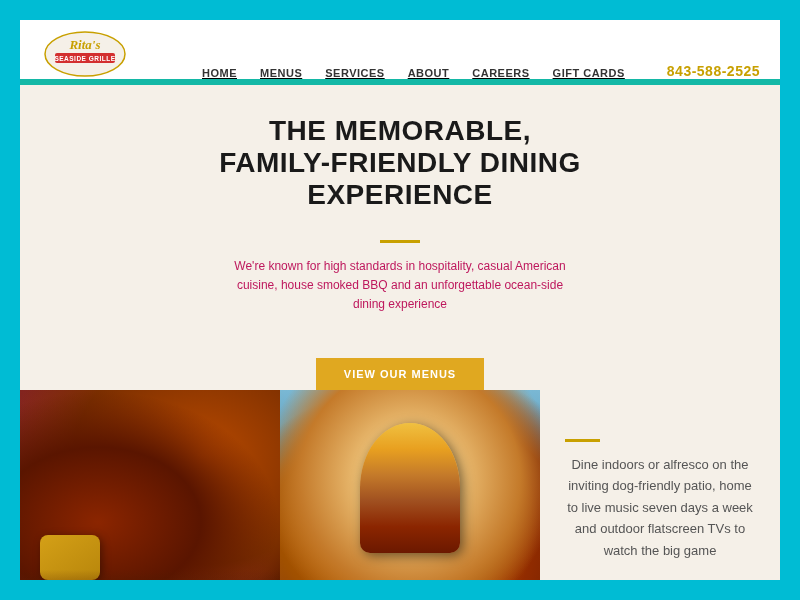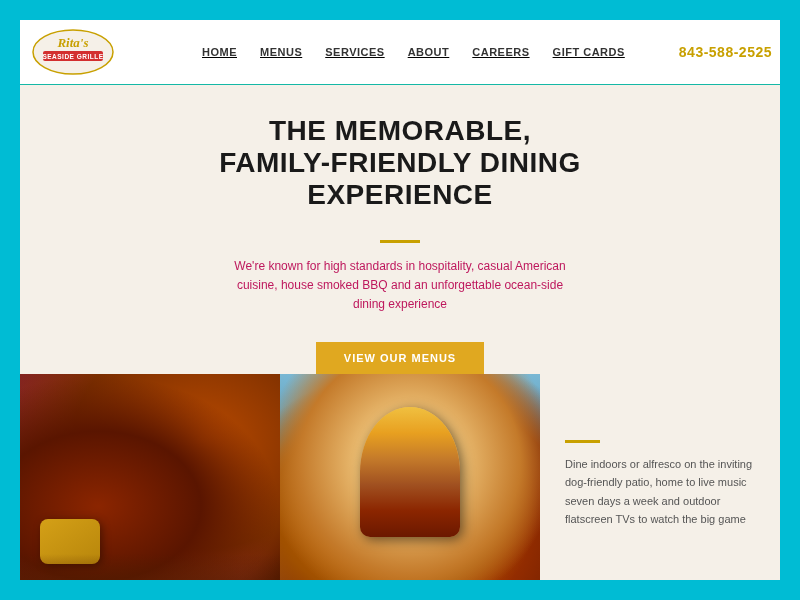--- a/index.html
+++ b/index.html
@@ -16,26 +16,26 @@
       height: 560px;
       margin: 20px auto;
       background: #f5f0e8;
       overflow: hidden;
       position: relative;
     }
 
     
     .header {
       display: flex;
-      align-items: center;
+      align-items: flex-end;
       justify-content: space-between;
       background: #fff;
       height: 65px;
-      padding: 0 8px;
-      border-bottom: 1px solid #14b8a6;
+      padding: 0 20px;
+      border-bottom: 6px solid #14b8a6;
     }
 
     .logo-area {
       display: flex;
       align-items: center;
       width: 120px;
     }
 
     .logo-svg {
       width: 90px;
@@ -103,20 +103,21 @@
       background: #e0a820;
       color: #fff;
       font-size: 11px;
       font-weight: 800;
       text-transform: uppercase;
       letter-spacing: 1px;
       padding: 10px 28px;
       cursor: pointer;
       border: none;
       margin-bottom: 0;
+      margin-top: 16px;
     }
 
     
     .bottom-section {
       display: flex;
       height: 220px;
     }
 
     .food-images {
       display: flex;
@@ -222,23 +223,24 @@
     }
 
     .info-divider {
       width: 35px;
       height: 3px;
       background: #c8a000;
       margin-bottom: 12px;
     }
 
     .info-desc {
-      font-size: 11px;
+      font-size: 13px;
       color: #555;
       line-height: 1.65;
+      text-align: center;
     }
 
     
     .cta-wrapper {
       position: relative;
       text-align: center;
       margin-top: -10px;
       z-index: 10;
     }
   </style>

